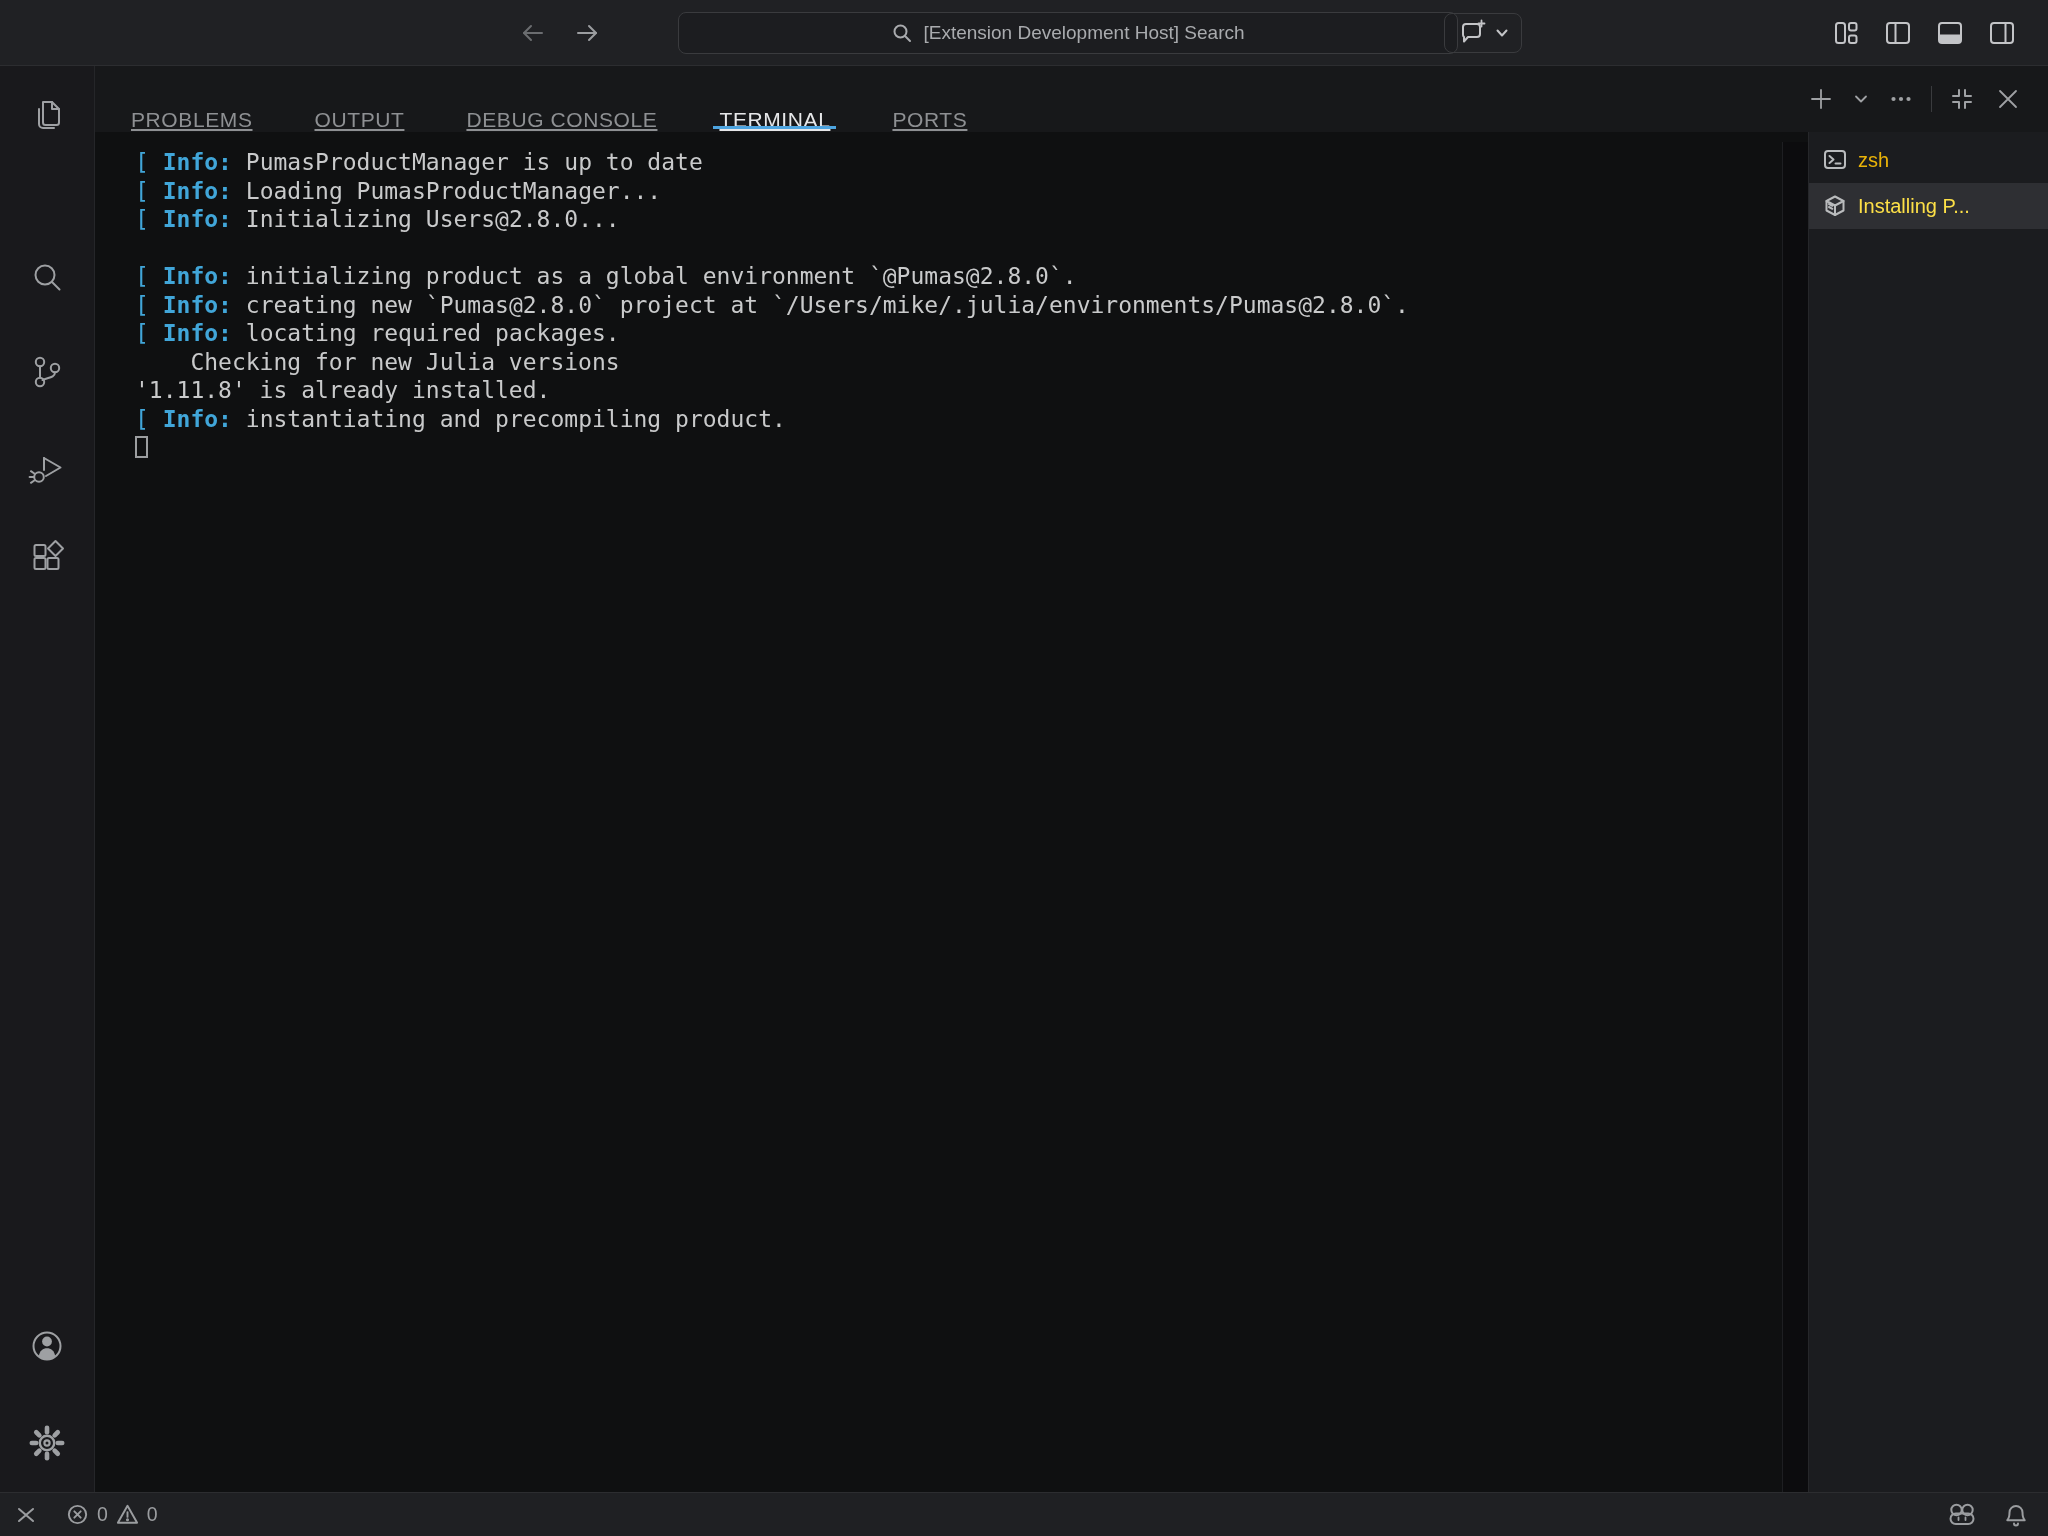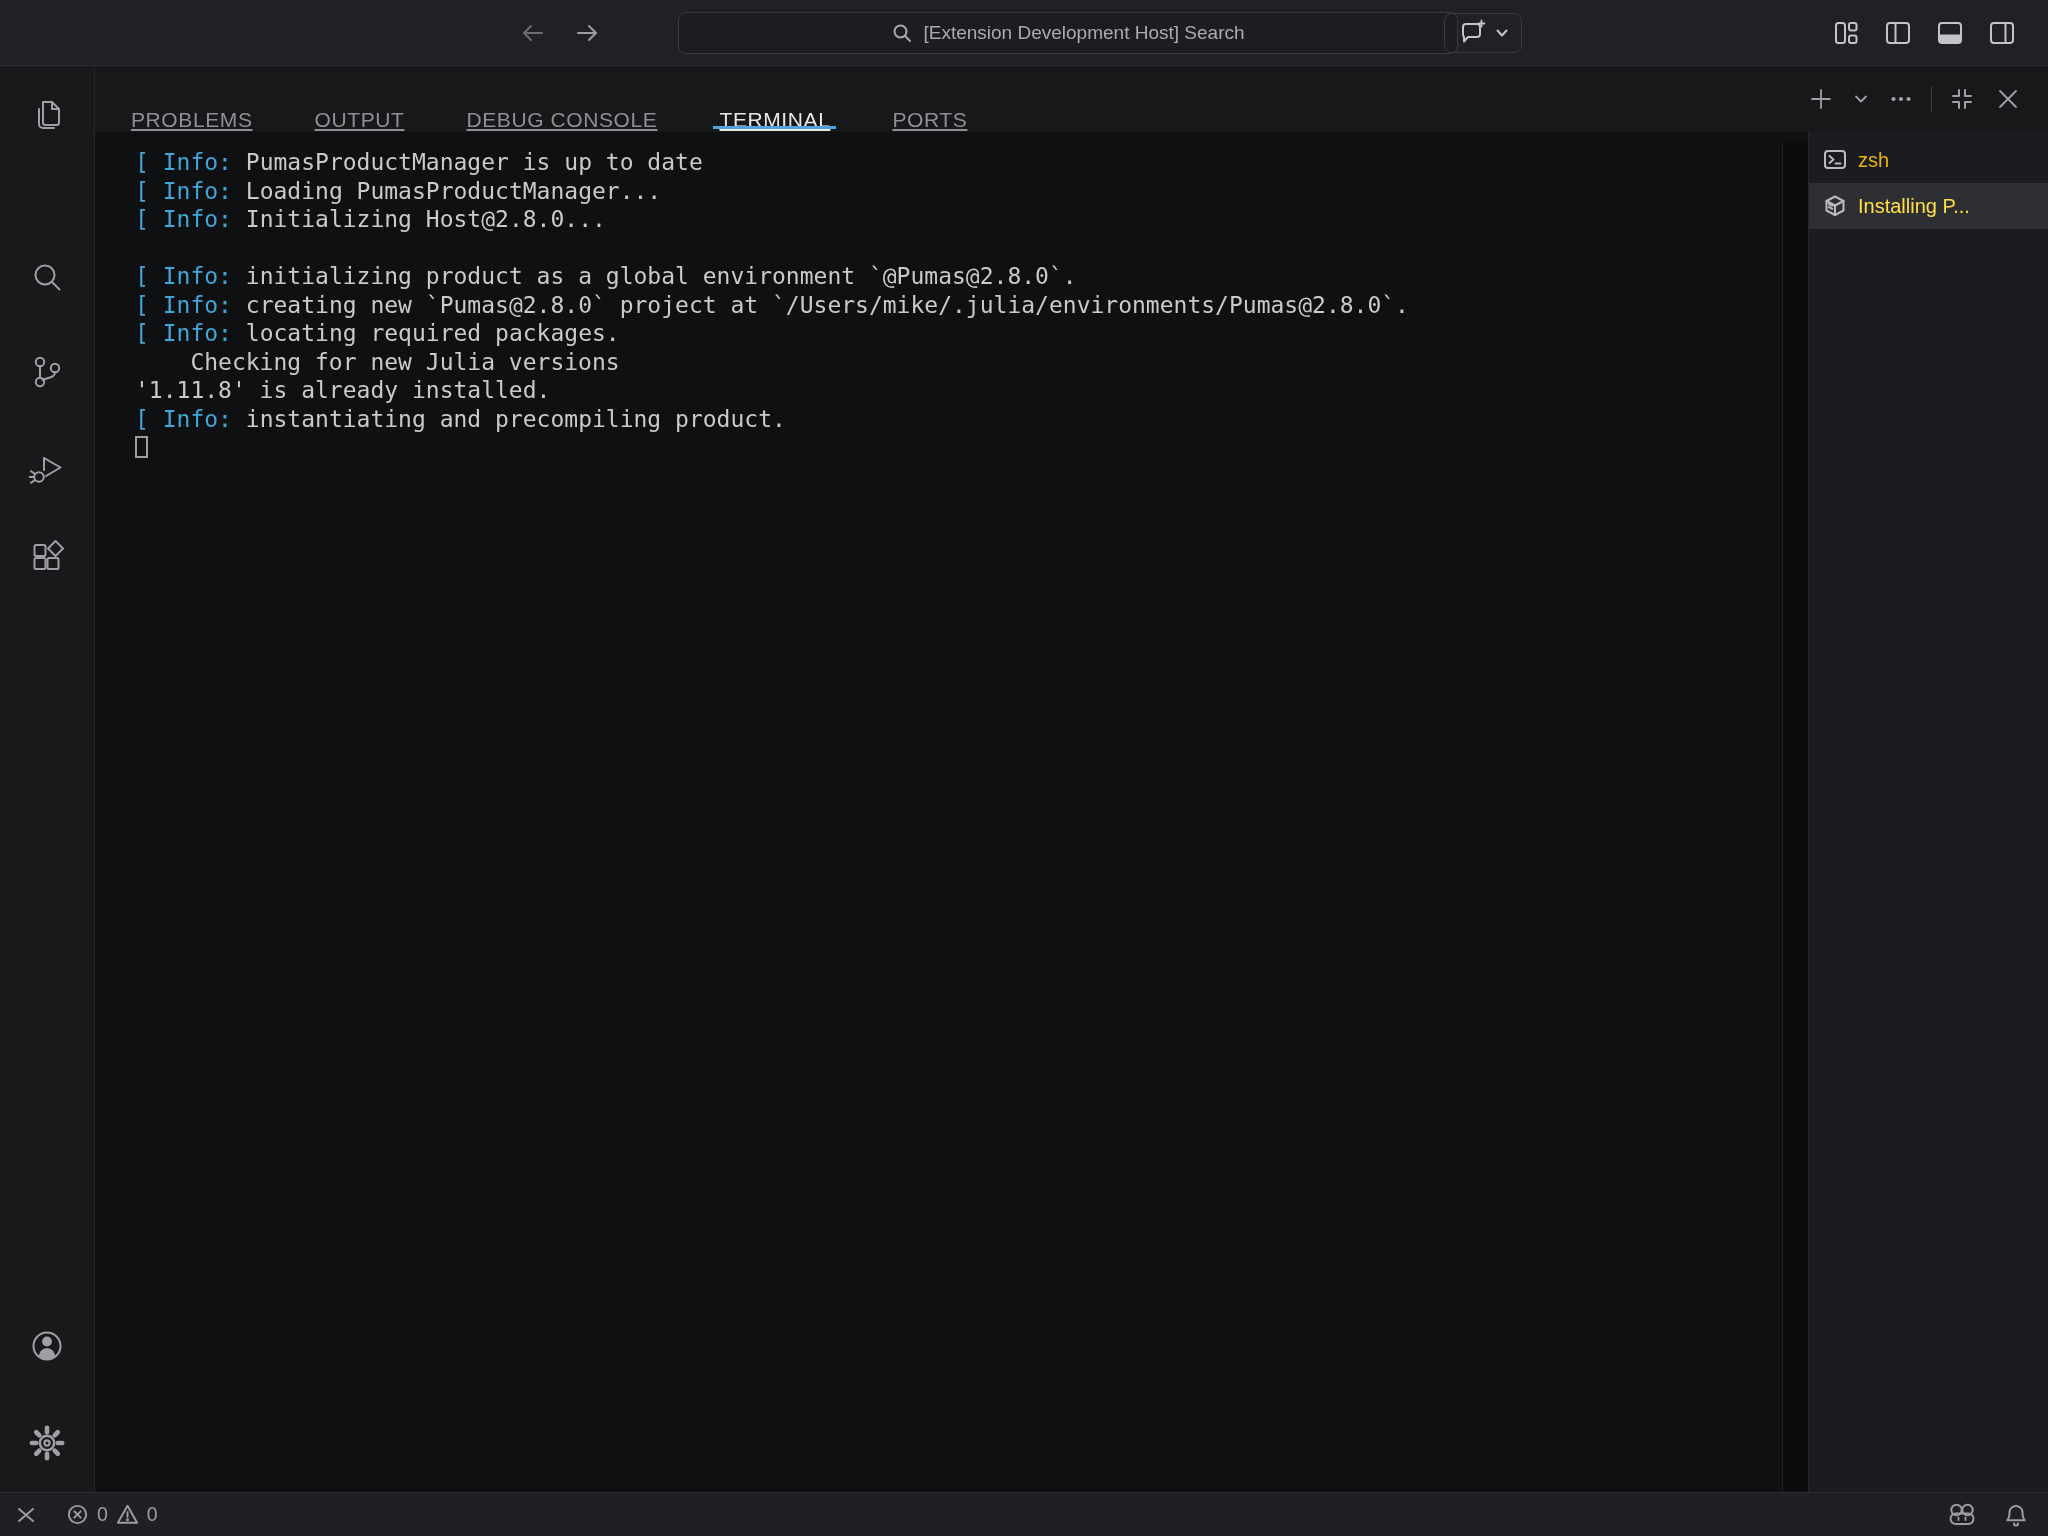--- a/index.html
+++ b/index.html
@@ -57,21 +57,21 @@
 
   
   #terminal{position:absolute;left:95px;top:132px;width:1713px;height:1360px;
     background:var(--terminal-bg);}
   #gutter{position:absolute;right:0;top:10px;bottom:0;width:26px;background:var(--gutter-bg);
     border-left:1px solid #1e1f22;}
   #term-text{position:absolute;left:40px;top:16px;font-family:"DejaVu Sans Mono",monospace;
     font-size:23px;color:var(--terminal-fg);}
   .tline{height:28.5px;line-height:28.5px;white-space:pre;}
   .tb,.ti{color:var(--info-blue);}
-  .ti{font-weight:normal;}
+  .ti{font-weight:bold;}
   .cursor{display:inline-block;width:13px;height:22px;border:2px solid #9c9ea0;
     vertical-align:middle;margin-top:-3px;}
 
   
   #termlist{position:absolute;left:1808px;top:132px;width:240px;height:1360px;
     background:var(--list-bg);border-left:1px solid #26272a;padding-top:5px;}
   .tl-row{height:46px;display:flex;align-items:center;gap:10px;padding-left:13px;
     color:#eab308;font-size:20px;}
   .tl-row.selected{background:var(--list-selected-bg);color:#fde047;}
   .tl-row svg{flex:0 0 auto;color:#b9bbbd;}
@@ -266,21 +266,21 @@
           <path d="M5 5 L21 21 M21 5 L5 21" stroke-width="1.8"></path>
         </svg>
       </div>
     </div>
   </div>
 
   <div id="terminal">
     <div id="term-text">
       <div class="tline"><span class="tb">[ </span><span class="ti">Info:</span><span class="tt"> PumasProductManager is up to date</span></div>
       <div class="tline"><span class="tb">[ </span><span class="ti">Info:</span><span class="tt"> Loading PumasProductManager...</span></div>
-      <div class="tline"><span class="tb">[ </span><span class="ti">Info:</span><span class="tt"> Initializing Host@2.8.0...</span></div>
+      <div class="tline"><span class="tb">[ </span><span class="ti">Info:</span><span class="tt"> Initializing Users@2.8.0...</span></div>
       <div class="tline"><span class="tb"></span><span class="ti"></span><span class="tt"></span></div>
       <div class="tline"><span class="tb">[ </span><span class="ti">Info:</span><span class="tt"> initializing product as a global environment `@Pumas@2.8.0`.</span></div>
       <div class="tline"><span class="tb">[ </span><span class="ti">Info:</span><span class="tt"> creating new `Pumas@2.8.0` project at `/Users/mike/.julia/environments/Pumas@2.8.0`.</span></div>
       <div class="tline"><span class="tb">[ </span><span class="ti">Info:</span><span class="tt"> locating required packages.</span></div>
       <div class="tline"><span class="tb"></span><span class="ti"></span><span class="tt">    Checking for new Julia versions</span></div>
       <div class="tline"><span class="tb"></span><span class="ti"></span><span class="tt">'1.11.8' is already installed.</span></div>
       <div class="tline"><span class="tb">[ </span><span class="ti">Info:</span><span class="tt"> instantiating and precompiling product.</span></div>
       <div class="tline"><span class="cursor"></span></div>
     </div>
     <div id="gutter"></div>

